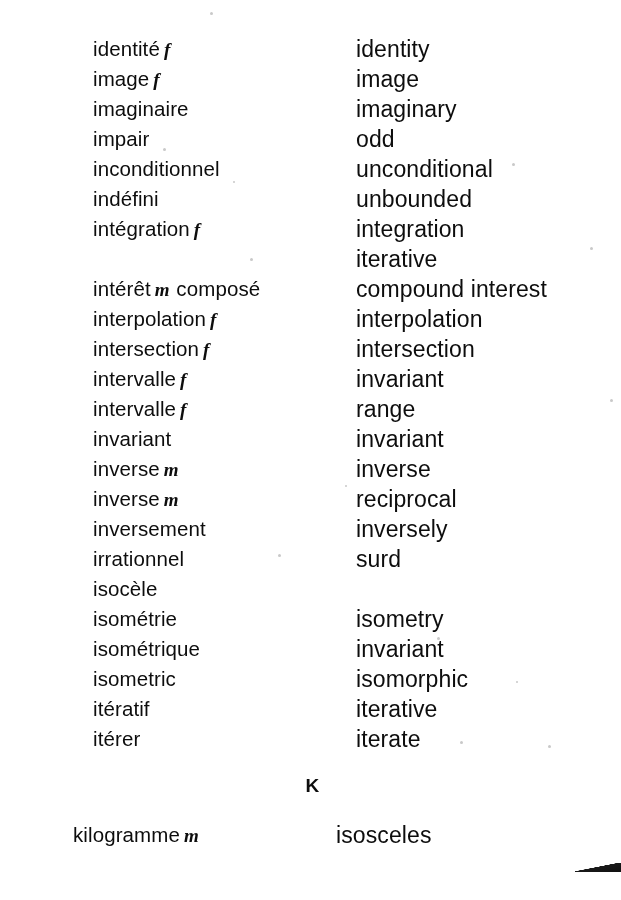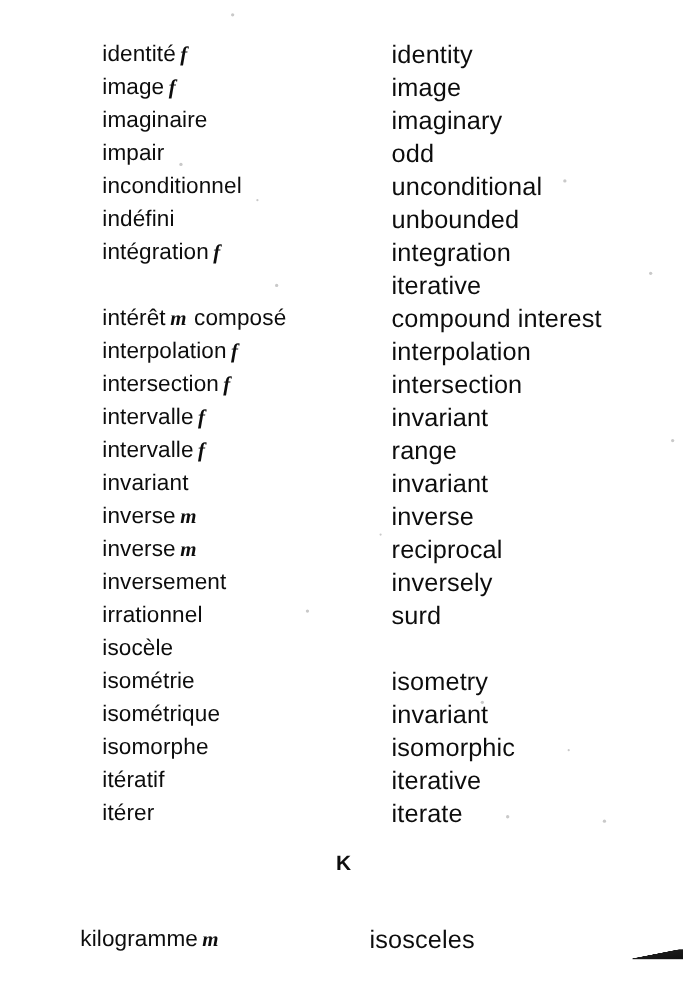--- a/index.html
+++ b/index.html
@@ -89,21 +89,21 @@
     letter-spacing: 0.5px;
   }
   .section-heading .letter {
     position: relative;
     left: 2px;
   }
 
   
   .k-entries {
     position: absolute;
-    top: 839px;
+    top: 820px;
     left: 0;
     width: 582px;
   }
 </style>
 </head>
 <body>
 
 <div id="page">
 
   <div class="speckle" style="left:210px;  top:12px;  width:3px; height:3px;"></div>
@@ -197,21 +197,21 @@
       </div>
       <div class="entry-row">
         <div class="term-fr"><span>isométrie</span></div>
         <div class="term-en">isometry</div>
       </div>
       <div class="entry-row">
         <div class="term-fr"><span>isométrique</span></div>
         <div class="term-en">invariant</div>
       </div>
       <div class="entry-row">
-        <div class="term-fr"><span>isomorphe</span></div>
+        <div class="term-fr"><span>isometric</span></div>
         <div class="term-en">isomorphic</div>
       </div>
       <div class="entry-row">
         <div class="term-fr"><span>itératif</span></div>
         <div class="term-en">iterative</div>
       </div>
       <div class="entry-row">
         <div class="term-fr"><span>itérer</span></div>
         <div class="term-en">iterate</div>
       </div>

